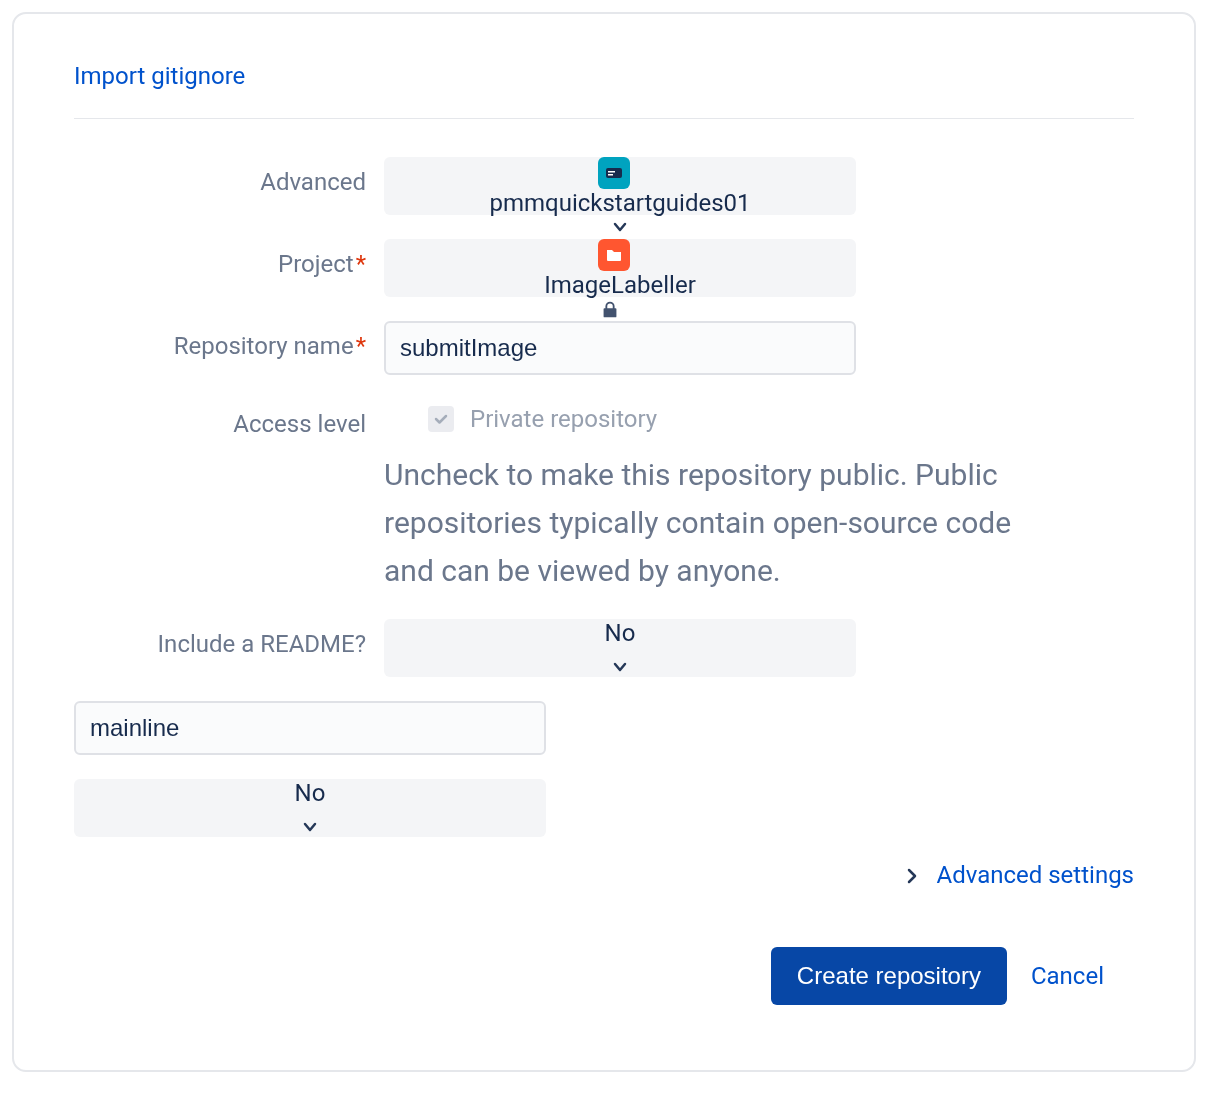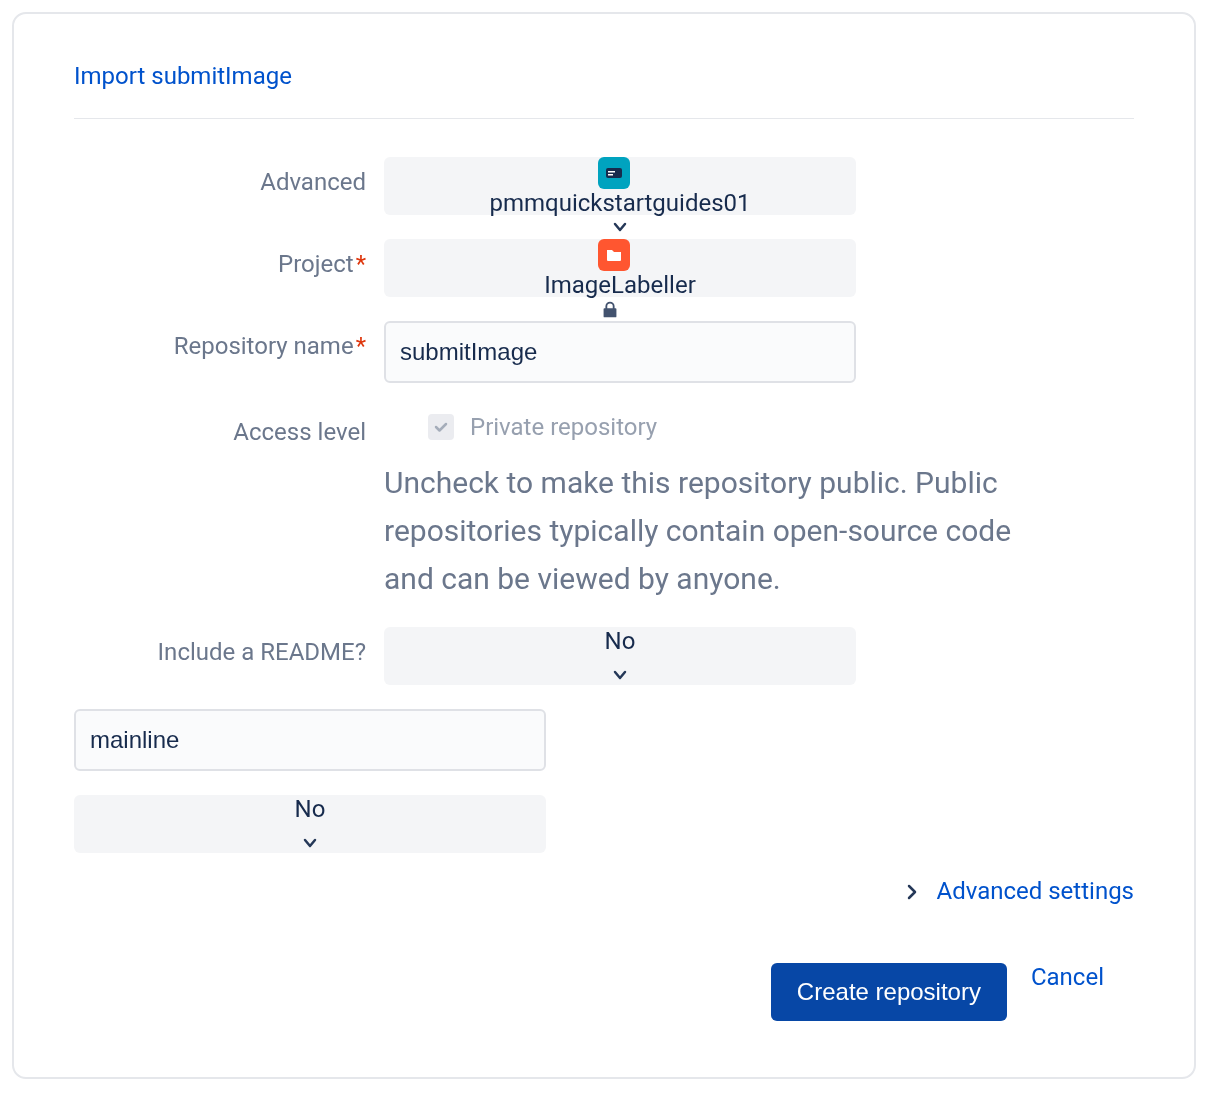--- a/index.html
+++ b/index.html
@@ -90,21 +90,21 @@
       margin-right: 20px;
       flex-shrink: 0;
     }
     .select-box .chevron {
       flex-shrink: 0;
     }
     .input-box {
       background: #fafbfc;
       border: 2px solid #dfe1e6;
       border-radius: 6px;
-      height: 62px;
+      height: 54px;
       width: 472px;
       padding: 0 14px;
       font-size: 24px;
       color: #172b4d;
       outline: none;
     }
     .input-box::placeholder { color: #7a869a; }
     .checkbox-row {
       display: flex;
       align-items: center;
@@ -142,21 +142,21 @@
     .advanced-row .chev {
       margin-right: 16px;
       margin-top: 2px;
     }
     .advanced-link {
       color: #0052cc;
       font-size: 24px;
     }
     .actions-row {
       display: flex;
-      align-items: flex-start;
+      align-items: center;
       gap: 24px;
       margin-top: 58px;
       margin-left: auto;
       justify-content: flex-end;
       padding-right: 30px;
     }
     .primary-btn {
       background: #0747a6;
       color: #fff;
       border: none;
@@ -177,21 +177,21 @@
     .project-avatar {
       background: #ff5630;
     }
   </style>
 </head>
 <body>
 
 <div class="panel">
 
   <div class="header-row">
-    <a class="import-link">Import submitImage</a>
+    <a class="import-link">Import gitignore</a>
   </div>
 
   <div class="form-row">
     <div class="form-label">Advanced</div>
     <div class="field-col">
       <div class="select-box">
         <div class="icon-slot workspace-avatar">
           <svg width="20" height="20" viewBox="0 0 20 20">
             <rect x="2" y="5" width="16" height="10" rx="2" fill="#172b4d"></rect>
             <rect x="4" y="8" width="7" height="1.5" fill="#fff"></rect>

